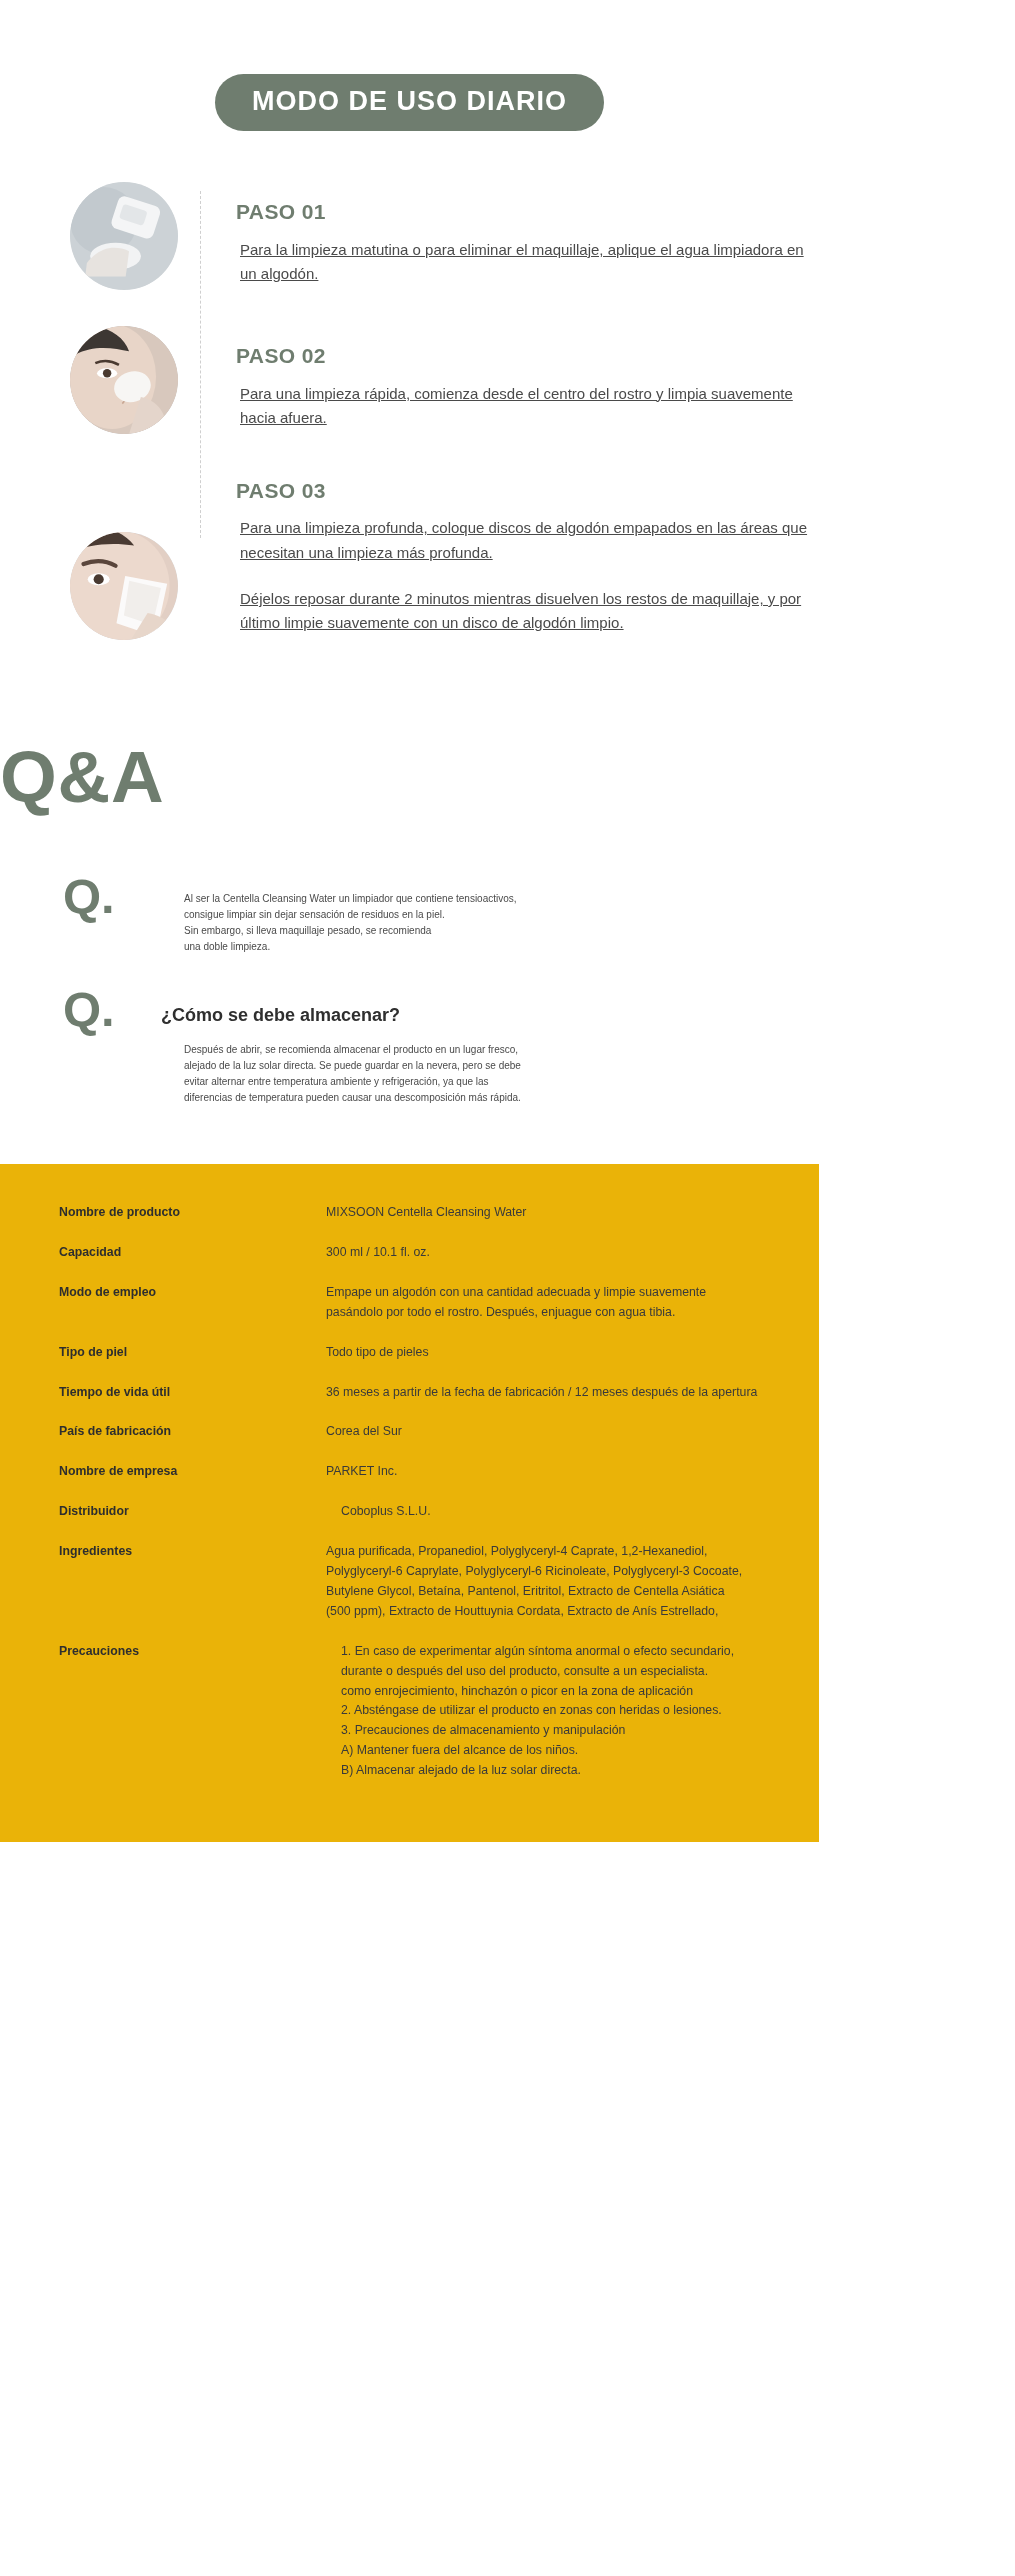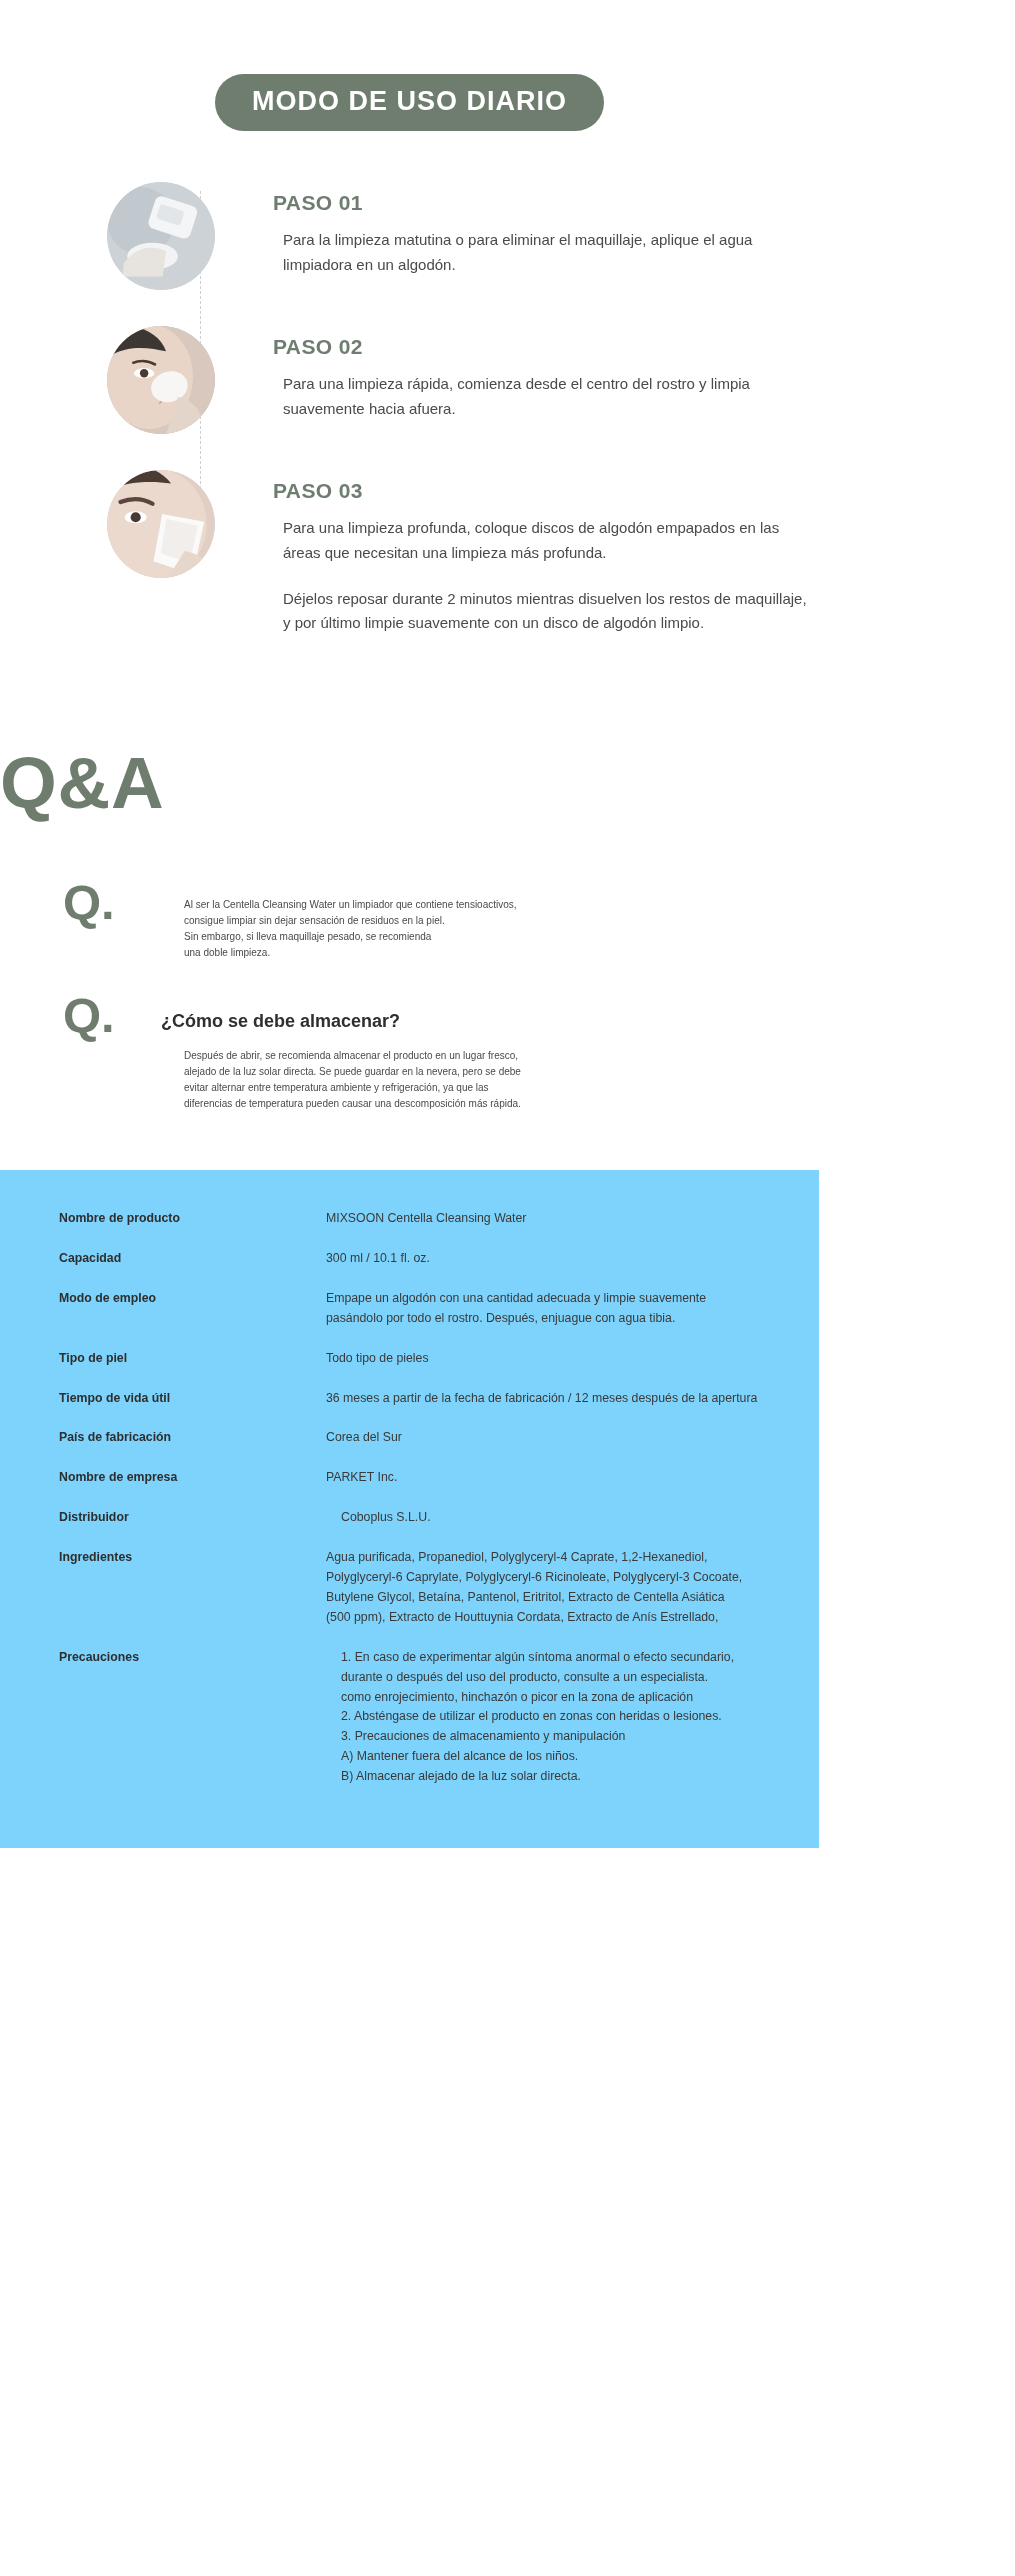--- a/index.html
+++ b/index.html
@@ -50,23 +50,23 @@
     content: "";
     position: absolute;
     left: 200px;
     top: 8.5px;
     bottom: 102px;
     border-left: 0.8px dashed #cfcfcf;
   }
   .step {
     position: relative;
     display: flex;
-    align-items: flex-start;
+    align-items: flex-end;
     margin-bottom: 36px;
-    padding-left: 107px;
+    padding-left: 70px;
   }
   .step-photo {
     width: 108px;
     height: 108px;
     border-radius: 50%;
     flex: 0 0 108px;
     overflow: hidden;
     position: relative;
     background: #d9dde0;
   }
@@ -80,22 +80,23 @@
     color: #6f7d6f;
     font-size: 21px;
     font-weight: bold;
     letter-spacing: 0.4px;
     margin: 0 0 13.5px 0;
   }
   .step-text {
     font-size: 15px;
     line-height: 1.62;
     color: #4a4a4a;
-    margin: 10px;
+    margin: 4px;
     max-width: 592px;
+    text-decoration: underline;
   }
   .step-text + .step-text { margin-top: 22px; }
 
   
   .qa-title {
     color: #6f7d6f;
     font-size: 73px;
     font-weight: bold;
     letter-spacing: 0.8px;
     margin: 100px 0 78px 0;
@@ -129,21 +130,21 @@
     line-height: 1.6;
     color: #4a4a4a;
     margin: 8px;
     padding-left: 15px;
     max-width: 761px;
   }
   .qa-answer .ln { display: block; }
 
   
   .spec {
-    background: #7dd3fc;
+    background: #eab308;
     margin-top: 58px;
     padding: 29px 20px 51px 47px;
     min-height: 423px;
   }
   .spec-row {
     display: flex;
     align-items: flex-start;
     padding: 10px 0 10px 0;
   }
   .spec-label {

